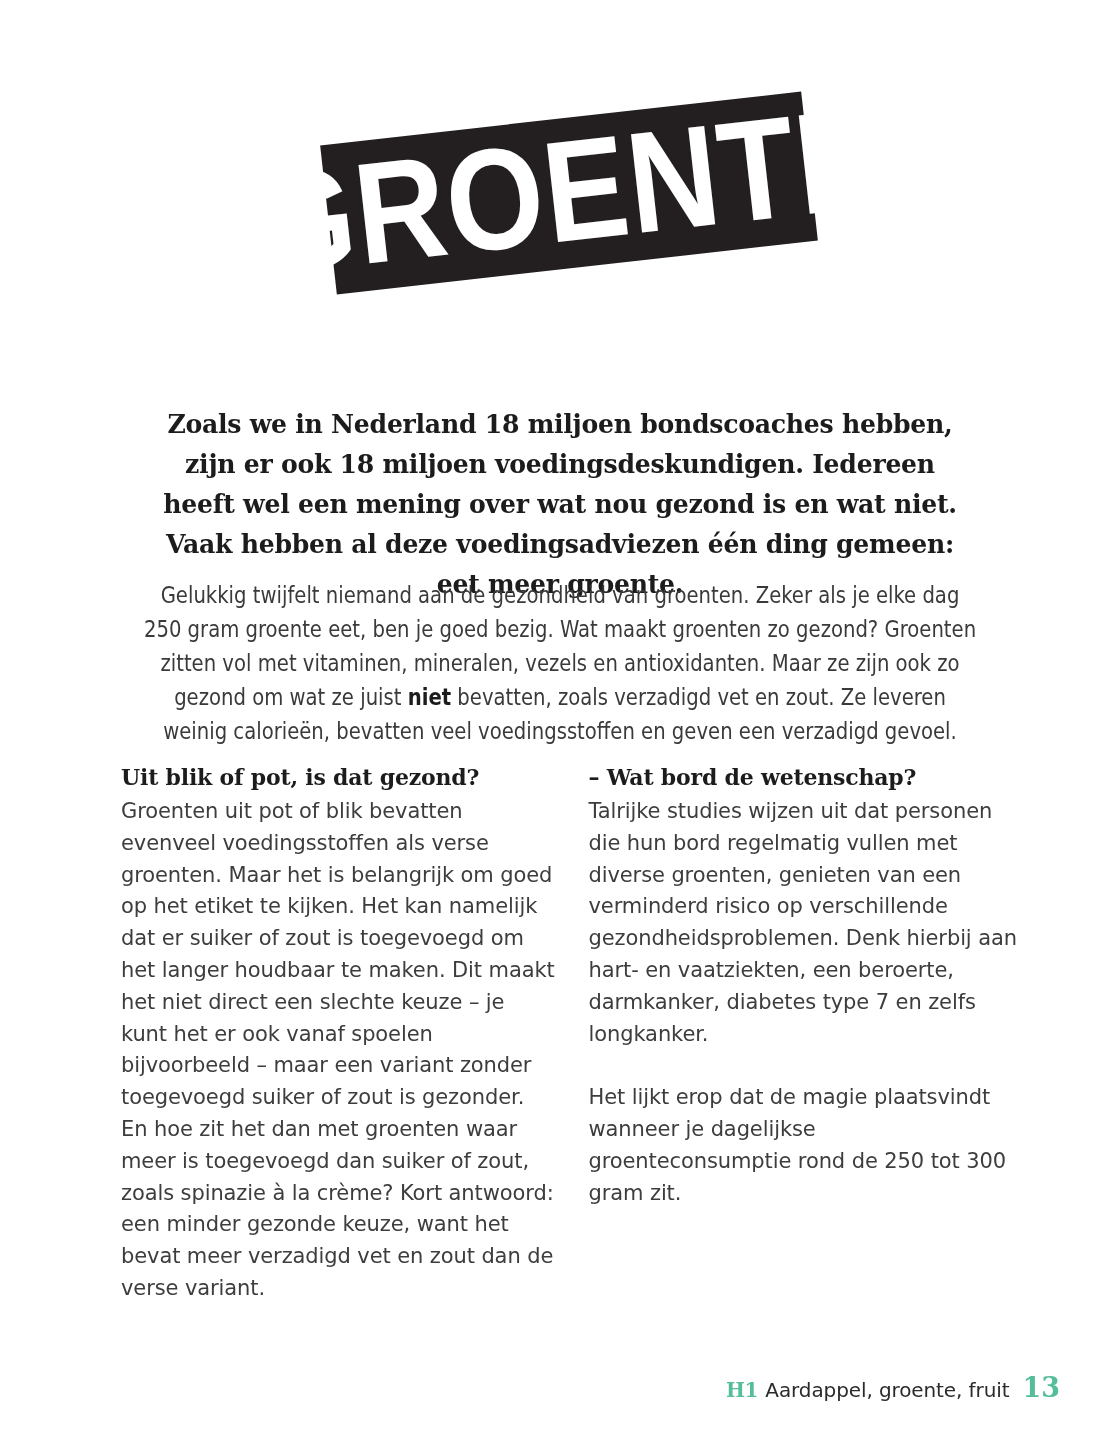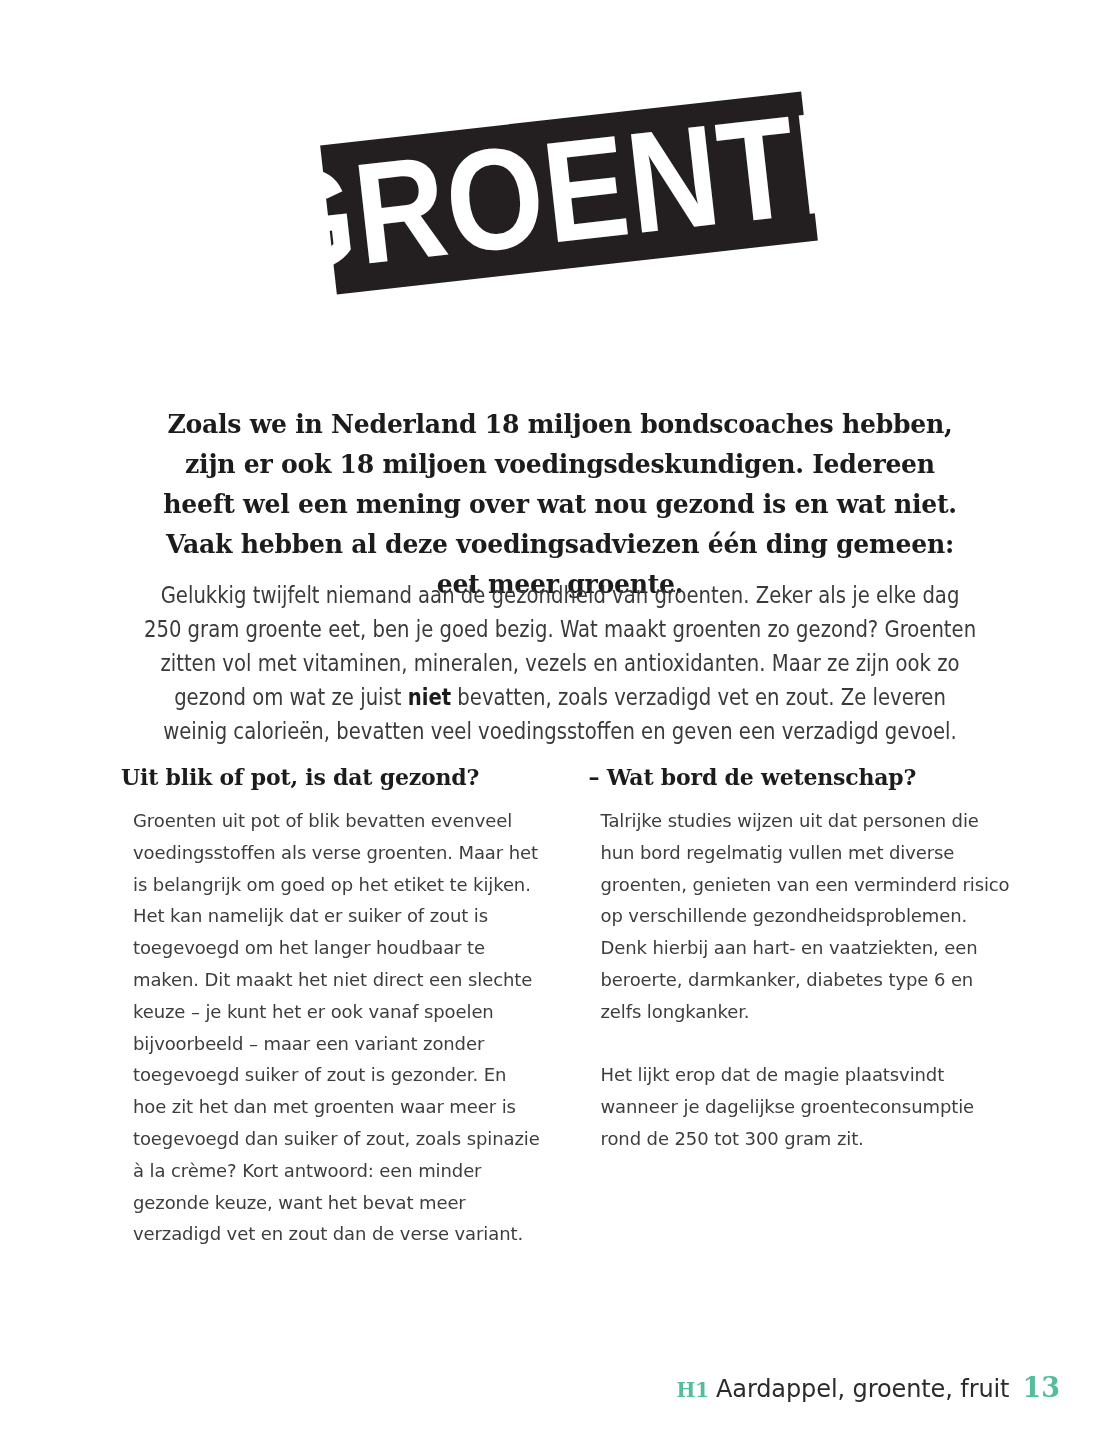--- a/index.html
+++ b/index.html
@@ -104,24 +104,24 @@
     font-weight: 700;
     font-size: 22px;
     line-height: 31px;
     letter-spacing: -0.2px;
     color: #1c1c1c;
     margin: 0 0 3px 0;
   }
   .col-para {
     font-family: "DejaVu Sans", sans-serif;
     font-weight: 400;
-    font-size: 18px;
+    font-size: 21px;
     line-height: 31.8px;
     color: #3d3d3d;
-    margin: 12px;
+    margin: 0;
     letter-spacing: -0.1px;
   }
   .col-para + .col-para {
     margin-top: 31.8px;
   }
 
   
   .footer {
     position: absolute;
     right: 57px;
@@ -133,21 +133,21 @@
   .footer-chapter {
     font-family: "DejaVu Serif", "Liberation Serif", serif;
     font-weight: 700;
     font-size: 20px;
     color: #55bd9a;
     letter-spacing: -0.2px;
   }
   .footer-title {
     font-family: "DejaVu Sans", sans-serif;
     font-weight: 400;
-    font-size: 24px;
+    font-size: 20px;
     color: #2b2b2b;
     margin-left: 7px;
     letter-spacing: -0.1px;
   }
   .footer-page {
     font-family: "DejaVu Serif", "Liberation Serif", serif;
     font-weight: 700;
     font-size: 27px;
     color: #55bd9a;
     margin-left: 13px;
@@ -170,21 +170,21 @@
 
 <div class="columns">
 
   <div class="col">
     <h2 class="col-heading">Uit blik of pot, is dat gezond?</h2>
     <p class="col-para">Groenten uit pot of blik bevatten evenveel voedingsstoffen als verse groenten. Maar het is belangrijk om goed op het etiket te kijken. Het kan namelijk dat er suiker of zout is toegevoegd om het langer houdbaar te maken. Dit maakt het niet direct een slechte keuze – je kunt het er ook vanaf spoelen bijvoorbeeld – maar een variant zonder toegevoegd suiker of zout is gezonder. En hoe zit het dan met groenten waar meer is toegevoegd dan suiker of zout, zoals spinazie à la crème? Kort antwoord: een minder gezonde keuze, want het bevat meer verzadigd vet en zout dan de verse variant.</p>
   </div>
 
   <div class="col">
     <h2 class="col-heading">– Wat bord de wetenschap?</h2>
-    <p class="col-para">Talrijke studies wijzen uit dat personen die hun bord regelmatig vullen met diverse groenten, genieten van een verminderd risico op verschillende gezondheidsproblemen. Denk hierbij aan hart- en vaatziekten, een beroerte, darmkanker, diabetes type 6 en zelfs longkanker.</p>
+    <p class="col-para">Talrijke studies wijzen uit dat personen die hun bord regelmatig vullen met diverse groenten, genieten van een verminderd risico op verschillende gezondheidsproblemen. Denk hierbij aan hart- en vaatziekten, een beroerte, darmkanker, diabetes type 7 en zelfs longkanker.</p>
     <p class="col-para">Het lijkt erop dat de magie plaatsvindt wanneer je dagelijkse groenteconsumptie rond de 250 tot 300 gram zit.</p>
   </div>
 
 </div>
 
 <div class="footer">
   <span class="footer-chapter">H1</span>
   <span class="footer-title">Aardappel, groente, fruit</span>
   <span class="footer-page">13</span>
 </div>

